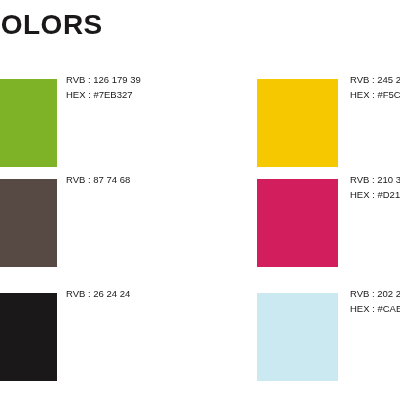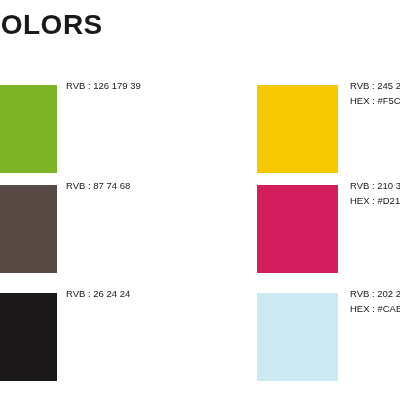--- a/index.html
+++ b/index.html
@@ -47,22 +47,22 @@
     width: 400px;
     height: 400px;
   }
 
   .swatch-row {
     position: absolute;
     left: 0;
     width: 400px;
     height: 106px;
   }
-  .row-0 { top: 78px; }
-  .row-1 { top: 178px; }
+  .row-0 { top: 72px; }
+  .row-1 { top: 172px; }
   .row-2 { top: 286px; }
 
   .swatch-cell {
     position: absolute;
     top: 0;
     height: 106px;
   }
   .col-left  { left: -24px; width: 260px; }
   .col-right { left: 257px; width: 240px; }
 
@@ -99,20 +99,21 @@
 
   <div class="page-title">COLORS</div>
 
   <div class="palette">
 
     <div class="swatch-row row-0">
       <div class="swatch-cell col-left">
         <span class="chip" style="background-color: rgb(126, 179, 39);"></span>
         <div class="swatch-info">
           <div class="info-line">RVB : 126 179 39</div>
+          <div class="info-line">HEX : #7EB327</div>
         </div>
       </div>
       <div class="swatch-cell col-right">
         <span class="chip" style="background-color: rgb(245, 200, 0);"></span>
         <div class="swatch-info">
           <div class="info-line">RVB : 245 200 0</div>
           <div class="info-line">HEX : #F5C800</div>
         </div>
       </div>
     </div>

